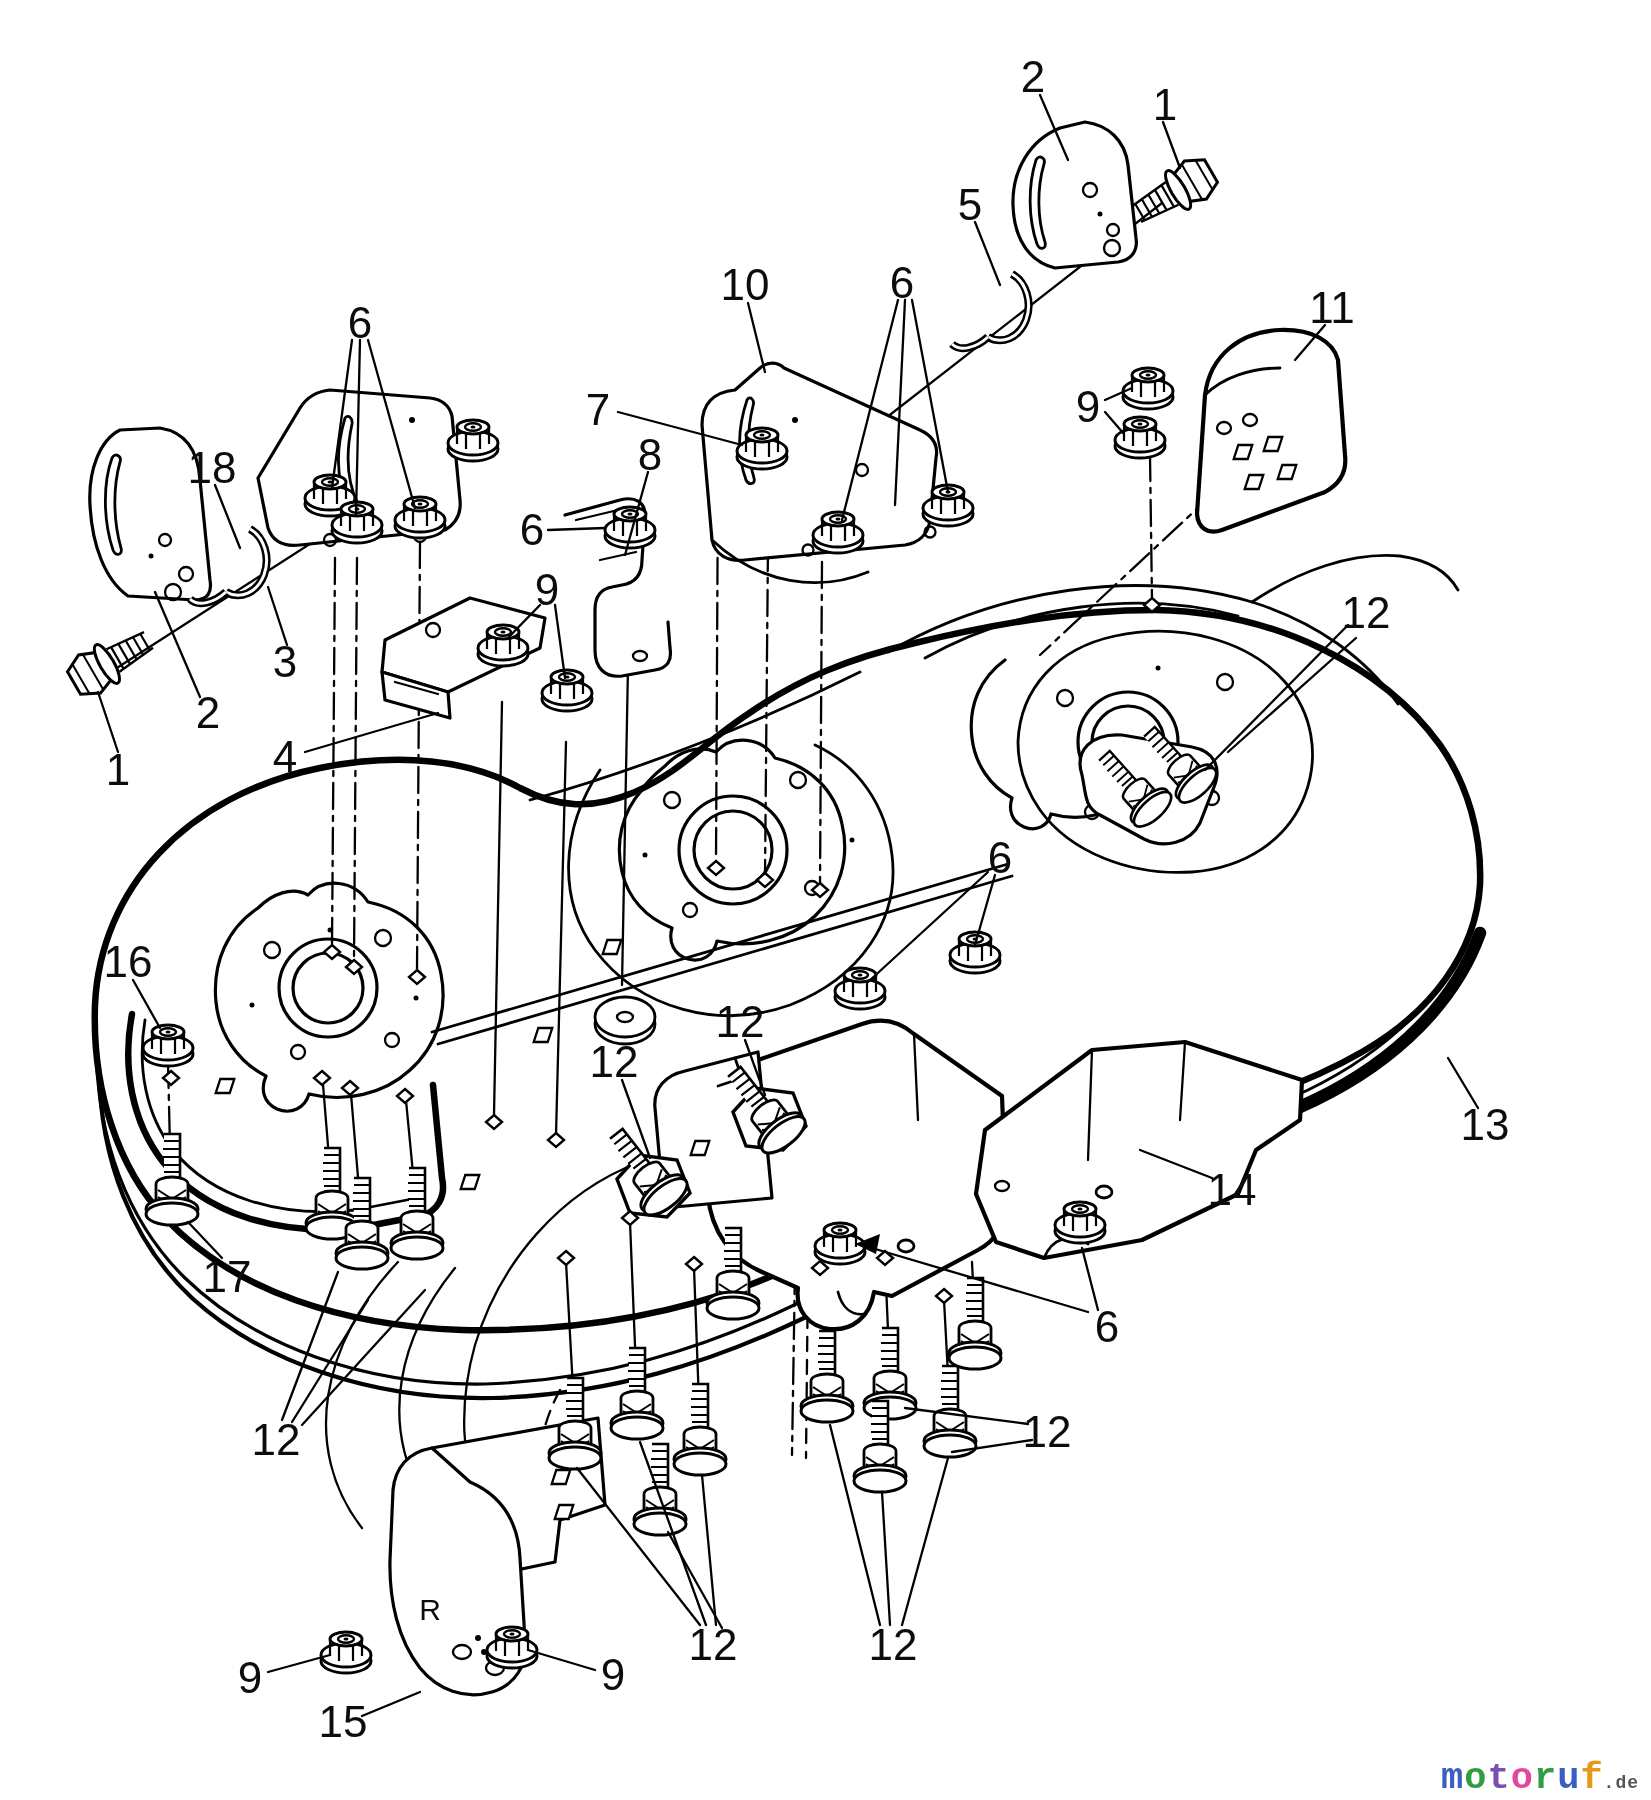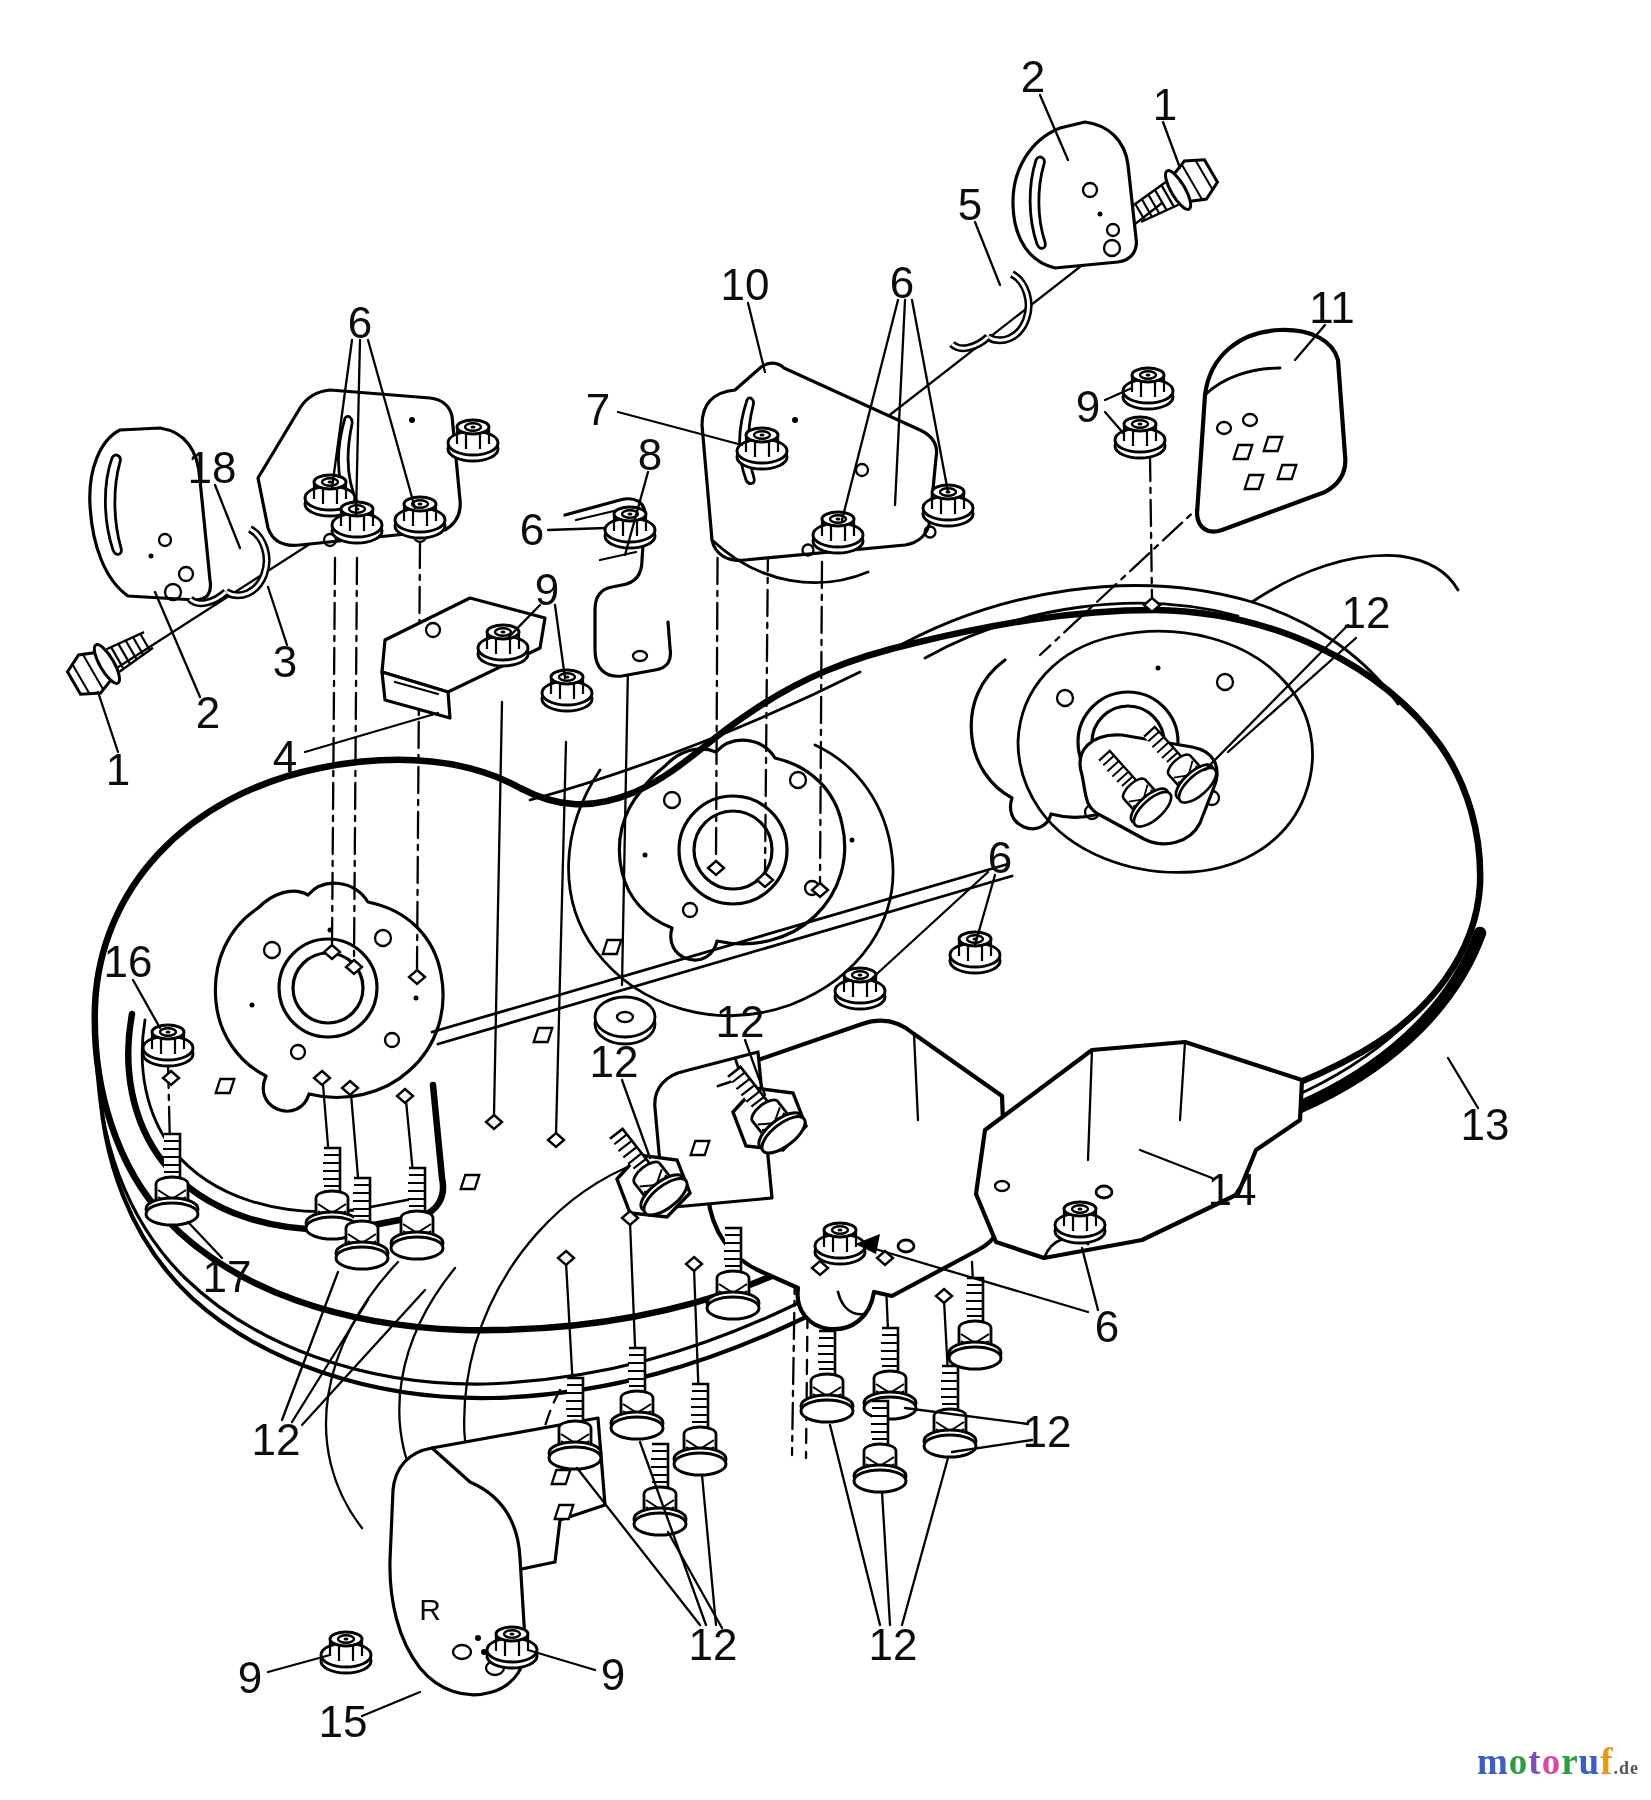--- a/index.html
+++ b/index.html
@@ -6,21 +6,21 @@
   .stage{position:relative;width:1651px;height:1800px;background:#fff;overflow:hidden;
          font-family:"Liberation Sans",sans-serif;}
   svg{position:absolute;inset:0;display:block;}
   .ln{fill:none;stroke:#000;stroke-linecap:round;stroke-linejoin:round;}
   .fw{fill:#fff;stroke:#000;stroke-linecap:round;stroke-linejoin:round;}.s2{stroke-width:2.3}.s25{stroke-width:2.8}.s3{stroke-width:3.2}
   .s4{stroke-width:4.2}.s6{stroke-width:6.5}.s12{stroke-width:12.5}
   .dash{stroke-dasharray:26 7 5 7;}
   .dash2{stroke-dasharray:14 9;}
   .callout{font:400 44px "Liberation Sans",sans-serif;fill:#0c0c0c;}
   .stamp{font:400 30px "Liberation Sans",sans-serif;fill:#0c0c0c;}
-  .logo{position:absolute;right:12px;bottom:17px;font-family:Liberation Serif, serif;
+  .logo{position:absolute;right:12px;bottom:1px;font-family:Liberation Mono, monospace;
         font-weight:bold;font-size:37px;letter-spacing:1px;white-space:nowrap;}
   .logo .suffix{font-size:18px;font-weight:bold;}
 </style>
 </head>
 <body>
 
 <div class="stage">
 <svg viewBox="0 0 1651 1800" width="1651" height="1800">
 
   <defs>

